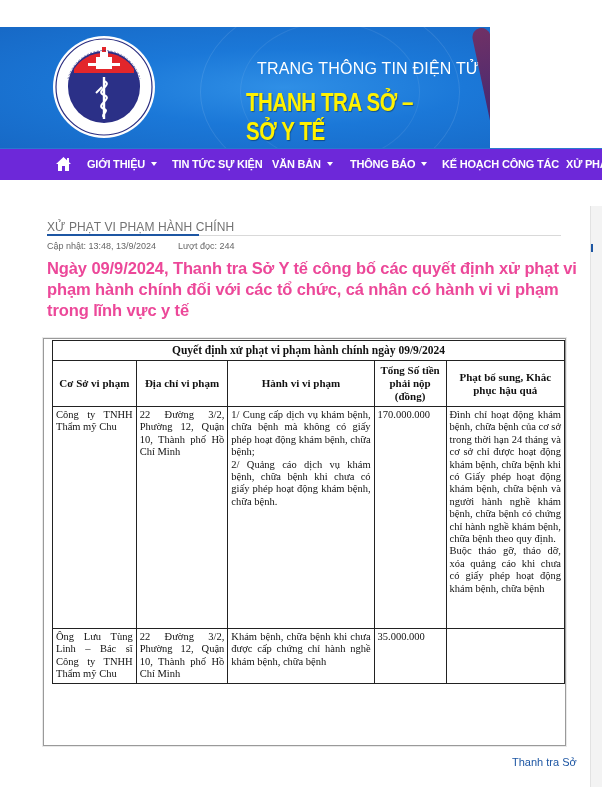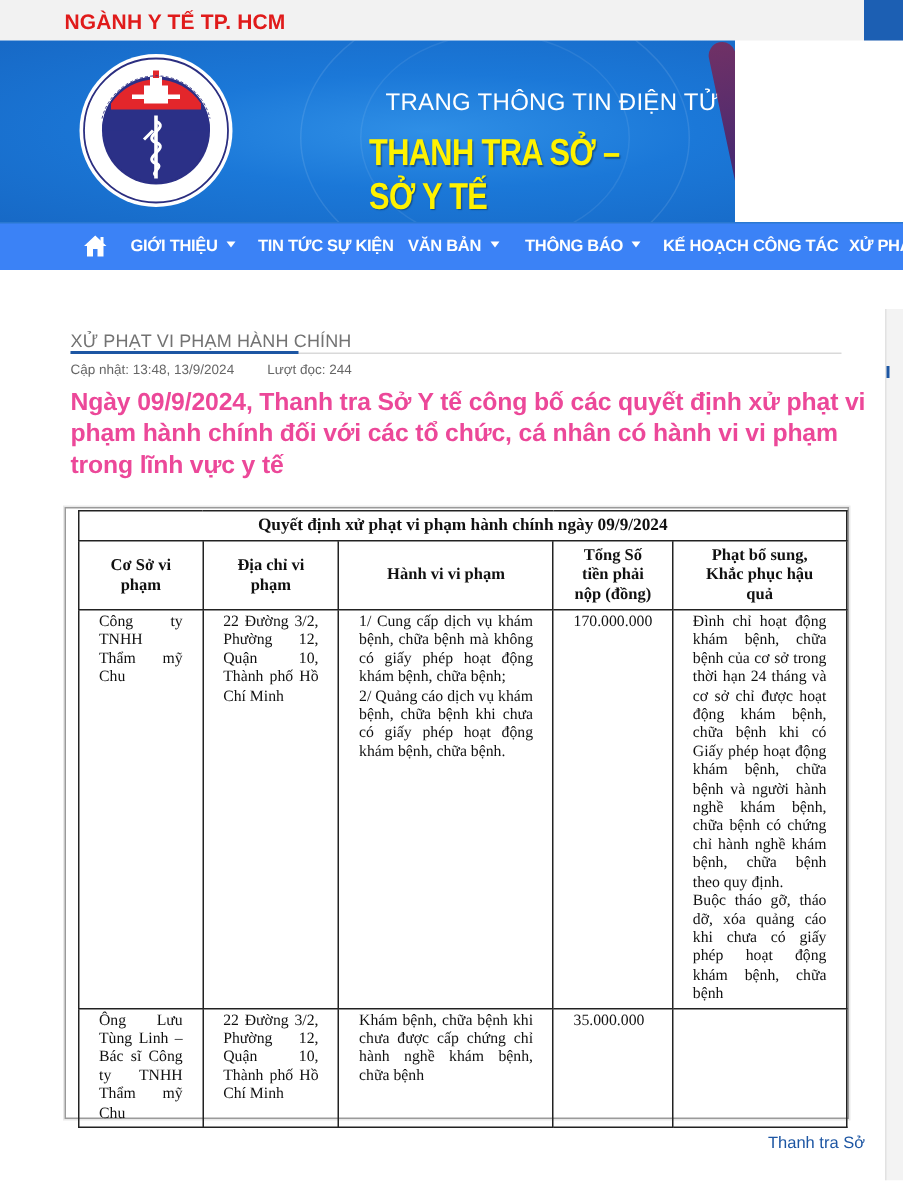--- a/index.html
+++ b/index.html
@@ -16,21 +16,21 @@
     border: 1px solid rgba(255,255,255,0.10); }
   .banner .rosette2 { position: absolute; left: 240px; top: -5px; width: 180px; height: 140px; border-radius: 50%;
     border: 1px solid rgba(255,255,255,0.08); }
   .banner .logo { position: absolute; left: 52px; top: 8px; width: 104px; height: 104px; }
   .banner .subtitle { position: absolute; left: 257px; top: 33px; font-size: 16px; color: #ffffff; letter-spacing: 0.2px; }
   .banner .title { position: absolute; left: 246px; top: 61px; font-size: 25px; font-weight: bold; color: #fff200;
     letter-spacing: -0.5px; transform: scaleX(0.82); transform-origin: left top; text-shadow: 1px 1px 1px rgba(0,0,0,0.35); }
   .banner .deco { position: absolute; right: -10px; top: 0; width: 18px; height: 110px; border-radius: 10px;
     background: linear-gradient(180deg, #7a2a5a, #3e1e6a); transform: rotate(-12deg); opacity: 0.9; }
 
-  .nav { position: absolute; left: 0; top: 148px; width: 602px; height: 32px; background: #3b82f6; border-top: 1px solid #2a78d0; }
+  .nav { position: absolute; left: 0; top: 148px; width: 602px; height: 32px; background: #6d28d9; border-top: 1px solid #2a78d0; }
   .nav .home { position: absolute; left: 55px; top: 7px; width: 17px; height: 16px; }
   .nav .item { position: absolute; top: 9px; font-size: 11px; font-weight: bold; color: #ffffff; white-space: nowrap; letter-spacing: -0.2px; }
   .nav .caret { display: inline-block; margin-left: 6px; width: 0; height: 0; border-left: 3px solid transparent; border-right: 3px solid transparent; border-top: 4px solid #ffffff; vertical-align: middle; position: relative; top: -1px; }
 
   .datebar { position: absolute; left: 0; top: 180px; width: 602px; height: 26px; background: linear-gradient(180deg, #eceff3, #f7f8fa); }
   .datebar .date { position: absolute; left: 47px; top: 7px; font-size: 10px; color: #555; }
   .datebar .sep { position: absolute; left: 159px; top: 5px; width: 1px; height: 16px; background: #c9c9c9; }
 
   .cat { position: absolute; left: 47px; top: 220px; font-size: 12px; color: #737373; letter-spacing: 0.1px; }
   .cat-line { position: absolute; left: 47px; top: 235px; width: 514px; height: 1px; background: #d9d9d9; }
@@ -39,41 +39,37 @@
   .meta .views { margin-left: 22px; }
 
   .headline { position: absolute; left: 47px; top: 258px; width: 555px; font-size: 16.5px; font-weight: bold; color: #ec4899; line-height: 21px; letter-spacing: -0.1px; }
 
   .scrollbar { position: absolute; left: 590px; top: 206px; width: 12px; height: 581px; background: #f3f3f3; border-left: 1px solid #e2e2e2; }
   .scrollbar .thumb { position: absolute; left: 0; top: 38px; width: 2px; height: 8px; background: #1d56a3; }
 
   .doc { position: absolute; left: 43px; top: 338px; width: 523px; height: 408px; background: #ffffff;
     border: 1px solid #9a9a9a; box-shadow: 0 0 0 1px #e9e9e9; }
   table.qd { position: absolute; left: 8px; top: 1px; border-collapse: collapse; font-family: "Liberation Serif", serif; color: #111; table-layout: fixed; }
-  table.qd td, table.qd th { border: 1px solid #222; vertical-align: top; font-size: 10.5px; line-height: 12.4px; padding: 2px 13px; }
+  table.qd td, table.qd th { border: 1px solid #222; vertical-align: top; font-size: 10.5px; line-height: 12.4px; padding: 2px 3px; }
   table.qd th { font-weight: bold; text-align: center; vertical-align: middle; }
   table.qd .title-row th { height: 20px; font-size: 11.5px; }
   table.qd .head-row th { height: 46px; font-size: 11px; line-height: 13px; }
   .just { text-align: justify; text-align-last: left; }
   .c1 { width: 84px; } .c2 { width: 92px; } .c3 { width: 147px; } .c4 { width: 72px; } .c5 { width: 119px; }
   .r1 td { height: 222px; }
   .r2 td { height: 52px; }
   .r3 td { height: 64px; }
 
   .source { position: absolute; left: 512px; top: 756px; font-size: 11px; color: #1d56a3; }
 </style>
 </head>
 <body>
 
 <div class="page">
 
-  <div class="topbar">
-    <a class="brand">NGÀNH Y TẾ TP. HCM</a>
-    <div class="right-tab"></div>
-  </div>
 
   <div class="banner">
     <div class="rosette"></div>
     <div class="rosette2"></div>
     <svg class="logo" viewBox="0 0 104 104" aria-label="Sở Y tế TP Hồ Chí Minh - Department of Health of HCM City">
       <circle cx="52" cy="52" r="51" fill="#ffffff"></circle>
       <circle cx="52" cy="52" r="48" fill="none" stroke="#2b2e80" stroke-width="1.2"></circle>
       <circle cx="52" cy="52" r="36" fill="#2b3087"></circle>
       <path d="M16 52 A36 36 0 0 1 88 52 L16 52 Z" fill="#2b3087"></path>
       <path d="M22 34 A36 36 0 0 1 82 34 L82 38 L22 38 Z" fill="#e3262b"></path>

